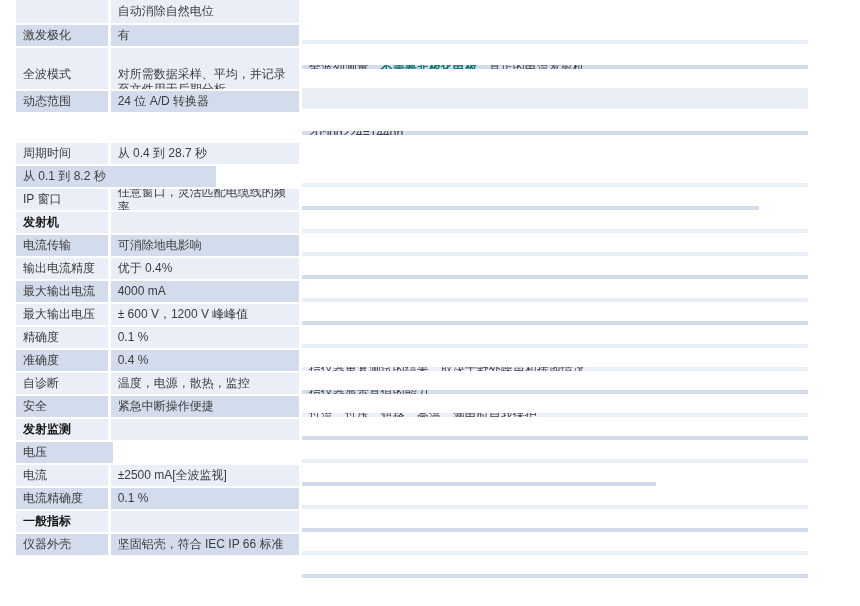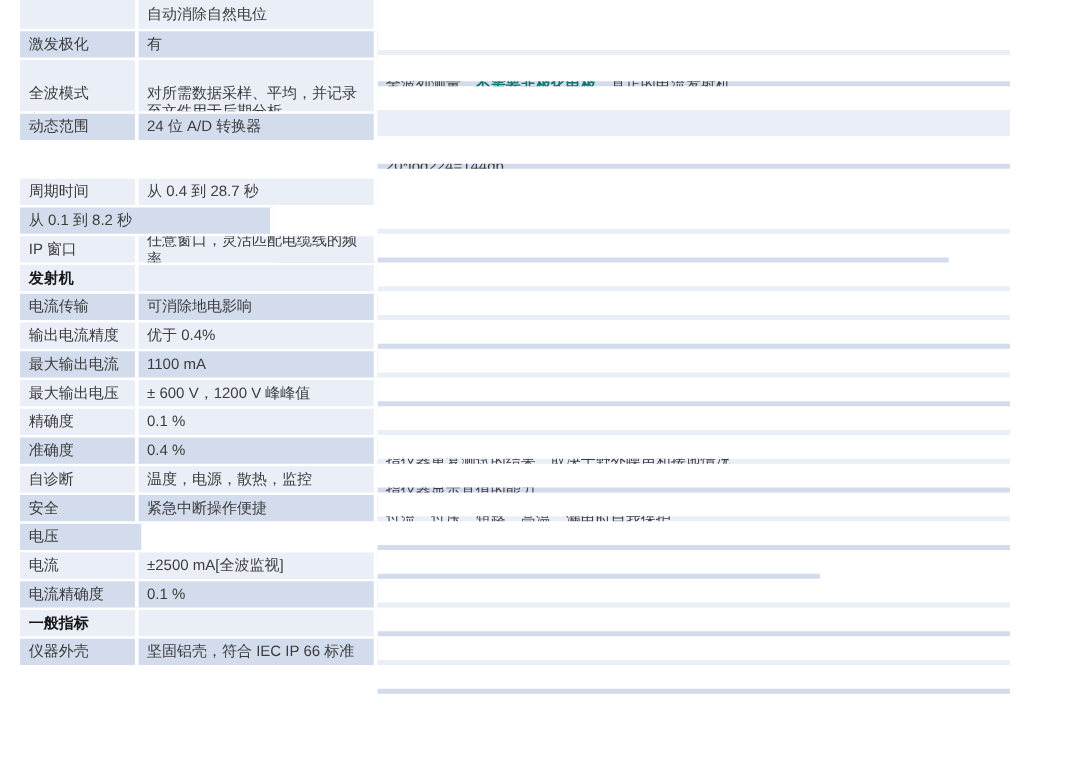--- a/index.html
+++ b/index.html
@@ -84,21 +84,21 @@
           <div class="cell c2">可消除地电影响</div>
           <div class="cell c3"></div>
         </div>
         <div class="row band-light row-std">
           <div class="cell c1">输出电流精度</div>
           <div class="cell c2">优于 0.4%</div>
           <div class="cell c3"></div>
         </div>
         <div class="row band-dark row-std">
           <div class="cell c1">最大输出电流</div>
-          <div class="cell c2">1100 mA</div>
+          <div class="cell c2">4000 mA</div>
           <div class="cell c3"></div>
         </div>
         <div class="row band-light row-std">
           <div class="cell c1">最大输出电压</div>
           <div class="cell c2">± 600 V，1200 V 峰峰值</div>
           <div class="cell c3"></div>
         </div>
         <div class="row band-light row-std">
           <div class="cell c1">精确度</div>
           <div class="cell c2">0.1 %</div>
@@ -110,20 +110,25 @@
           <div class="cell c3">指仪器显示真值的能力</div>
         </div>
         <div class="row band-light row-std">
           <div class="cell c1">自诊断</div>
           <div class="cell c2">温度，电源，散热，监控</div>
           <div class="cell c3">过流、过压、短路、高温、漏电时自我保护</div>
         </div>
         <div class="row band-dark row-std">
           <div class="cell c1">安全</div>
           <div class="cell c2">紧急中断操作便捷</div>
+          <div class="cell c3"></div>
+        </div>
+        <div class="row band-light row-std section">
+          <div class="cell c1">发射监测</div>
+          <div class="cell c2"></div>
           <div class="cell c3"></div>
         </div>
         <div class="row band-dark row-std">
           <div class="cell c1">电压</div>
           <div class="cell c3"></div>
         </div>
         <div class="row band-light row-std">
           <div class="cell c1">电流</div>
           <div class="cell c2">±2500 mA[全波监视]</div>
           <div class="cell c3"></div>

